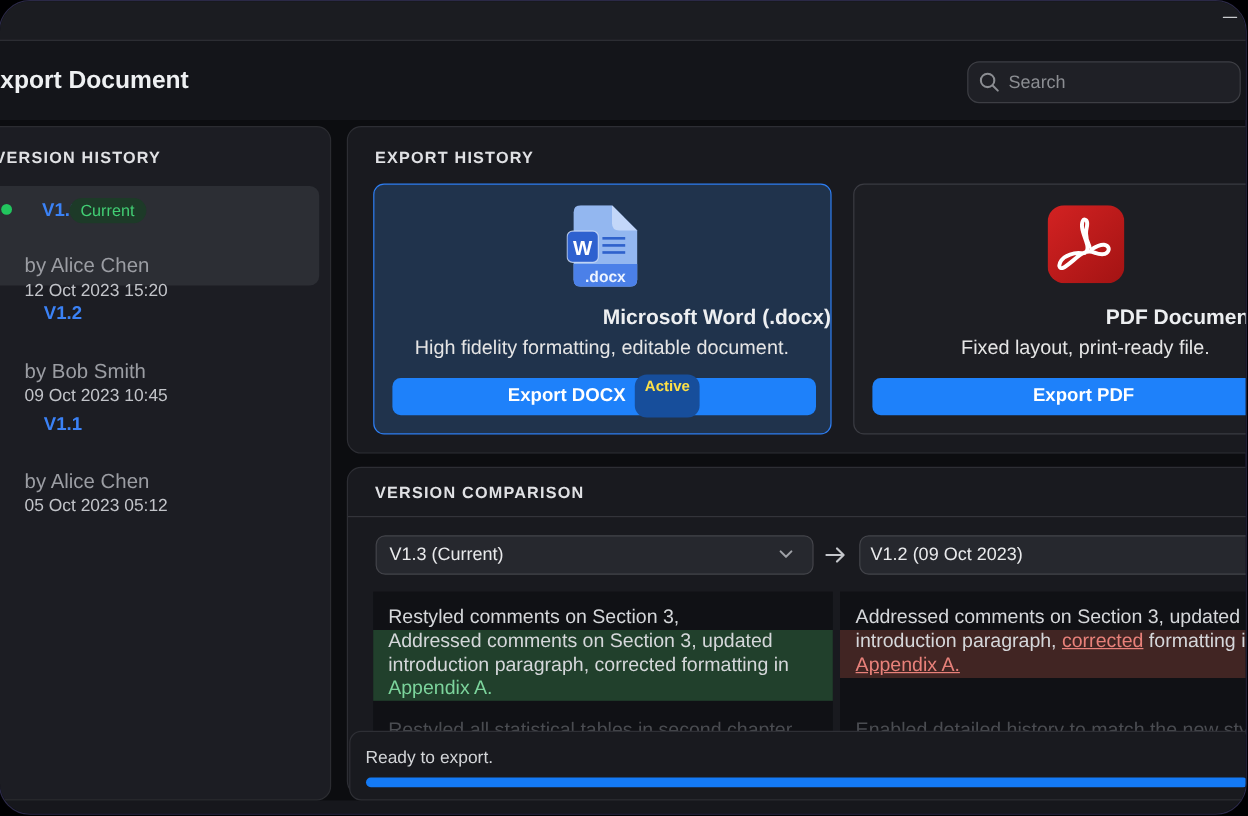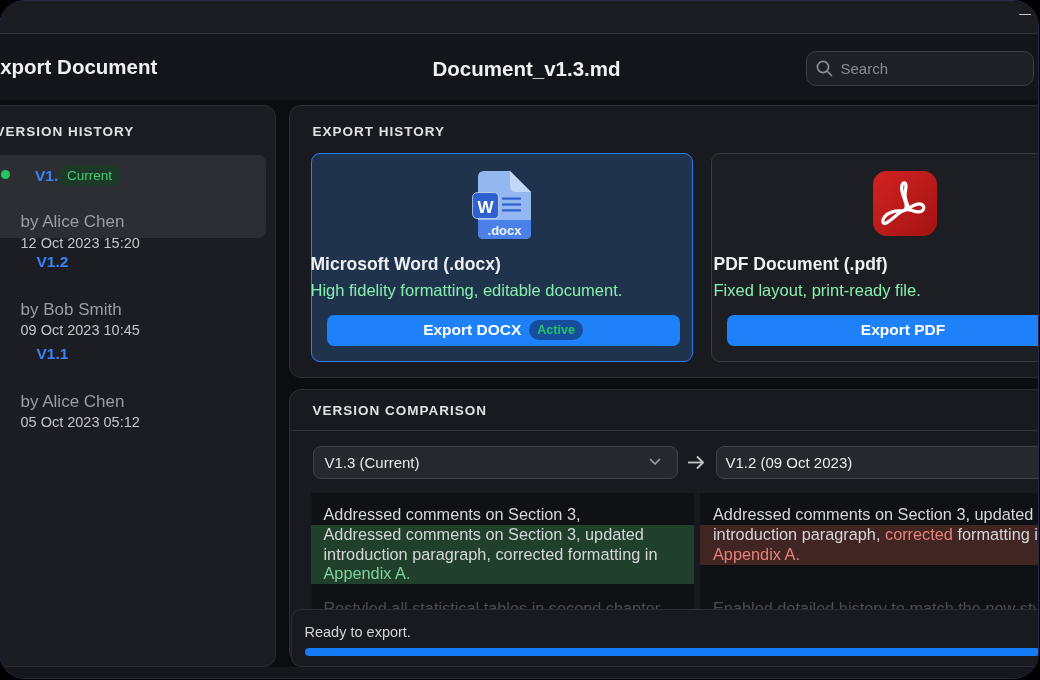--- a/index.html
+++ b/index.html
@@ -22,52 +22,51 @@
   .selitem{left:-20px;top:155.5px;width:286px;height:83px;background:#2c2e34;border-radius:8px;}
   .dot{left:1.5px;top:170.5px;width:9px;height:9px;border-radius:50%;background:#22c55e;}
   .vtitle{font-size:15.5px;font-weight:bold;color:#3b82f6;white-space:nowrap;margin-left:16px;}
   .vdate{font-size:14.5px;color:#c2c4c9;white-space:nowrap;margin-top:44px;}
   .vby{font-size:17px;color:#9b9da3;white-space:nowrap;}
   .pill{left:58px;top:165.5px;width:64px;height:21px;border-radius:11px;background:#1d3a28;
         text-align:center;line-height:21px;font-size:13.5px;color:#42ce74;}
   .exportcard{left:289px;top:105px;width:806px;height:273px;}
   .wordcard{left:311px;top:153px;width:382px;height:209px;background:#20334c;border:1.5px solid #2e7ef2;border-radius:9px;}
   .pdfcard{left:711px;top:153px;width:382px;height:209px;background:#1d1e23;border:1.5px solid #3a3b42;border-radius:9px;}
-  .fmt-title{font-size:17.5px;font-weight:bold;color:#edeff1;text-align:left;white-space:nowrap;}
-  .fmt-sub{font-size:16.5px;color:#86efac;text-align:left;white-space:nowrap;}
+  .fmt-title{font-size:17.5px;font-weight:bold;color:#edeff1;text-align:right;white-space:nowrap;}
+  .fmt-sub{font-size:16.5px;color:#e5e5e5;text-align:center;white-space:nowrap;}
   .bluebtn{height:30.5px;border-radius:7px;background:#1e81fa;color:#ffffff;font-size:15.5px;font-weight:bold;
            display:flex;align-items:center;justify-content:center;white-space:nowrap;}
-  .activepill{display:inline-block;margin-left:8px;padding:0 8px;height:20px;line-height:20px;border-radius:10px;
-              background:#174e9b;font-size:12.5px;font-weight:bold;color:#22c55e;}
+  .activepill{display:inline-block;margin-left:8px;padding:0 8px;height:36px;line-height:20px;border-radius:10px;
+              background:#174e9b;font-size:12.5px;font-weight:bold;color:#fde047;}
   .compcard{left:289px;top:389px;width:806px;height:274px;}
   .divline{left:290px;top:430px;width:804px;height:1px;background:#33343a;}
   .dd{top:446px;width:365px;height:33px;border-radius:8px;background:#26282e;border:1px solid #43444a;
       font-size:15px;color:#e9eaec;line-height:31px;padding-left:11px;white-space:nowrap;}
   .panel{top:493.5px;height:121px;background:#101115;overflow:hidden;}
   .dline{font-size:16.3px;line-height:19.7px;color:#d5d7da;white-space:nowrap;}
   .greenblk{left:311px;top:525.5px;width:383px;height:59.2px;background:#21402c;}
   .redblk{left:700.5px;top:525.5px;width:394.5px;height:39.5px;background:#412523;}
   .gtxt{color:#7cd49c;}
-  .rtxt{color:#e8817a;}
+  .rtxt{color:#e8817a;text-decoration:underline;}
   .dim{color:#4a4c51;}
   .status{left:291px;top:609px;width:804px;height:58px;background:#191a1f;border:1px solid #2e2f35;border-radius:10px;}
   .statustxt{left:305px;top:624px;font-size:14.5px;color:#d3d5d8;}
   .progress{left:305px;top:648.5px;width:735px;height:8px;border-radius:4px;background:#147af5;}
   .botstrip{left:0px;top:667px;width:1040px;height:12px;background:#16171c;}
 </style>
 </head>
 <body>
 <div id="win">
     <div id="cv">
   <div class="abs botstrip"></div>
   <div class="abs titlebar"></div>
   <div class="abs minim"></div>
   <div class="abs header"></div>
   <div class="abs h1">Export Document</div>
-  <div class="abs doctitle">Document_v1.3.md</div>
   <div class="abs search"></div>
   <svg class="abs" style="left:814px;top:58px" width="21" height="21" viewBox="0 0 21 21">
     <circle cx="9" cy="9" r="5.6" fill="none" stroke="#8b8d92" stroke-width="1.7"></circle>
     <line x1="13.2" y1="13.2" x2="17.5" y2="17.5" stroke="#8b8d92" stroke-width="1.7" stroke-linecap="round"></line>
   </svg>
   <div class="abs searchtxt">Search</div>
 
   <div class="abs sidebar"></div>
   <div class="abs seclabel" style="left:-4px;top:124px">VERSION HISTORY</div>
   <div class="abs selitem"></div>
@@ -126,21 +125,21 @@
   </svg>
   <svg class="abs" style="left:686px;top:454px" width="20" height="17" viewBox="0 0 20 17">
     <line x1="2" y1="8.5" x2="17" y2="8.5" stroke="#c4c6ca" stroke-width="1.8"></line>
     <path d="M11.5,3 L17,8.5 L11.5,14" fill="none" stroke="#c4c6ca" stroke-width="1.8" stroke-linecap="round" stroke-linejoin="round"></path>
   </svg>
   <div class="abs dd" style="left:716px;padding-left:9px">V1.2 (09 Oct 2023)</div>
   <div class="abs panel" style="left:311px;width:383px"></div>
   <div class="abs panel" style="left:700.5px;width:394.5px"></div>
   <div class="abs greenblk"></div>
   <div class="abs redblk"></div>
-  <div class="abs dline" style="left:324px;top:505.5px">Addressed comments on Section 3,</div>
+  <div class="abs dline" style="left:324px;top:505.5px">Restyled comments on Section 3,</div>
   <div class="abs dline" style="left:324px;top:525.5px">Addressed comments on Section 3, updated<br>introduction paragraph, corrected formatting in<br><span class="gtxt">Appendix A.</span></div>
   <div class="abs dline dim" style="left:324px;top:599.5px">Restyled all statistical tables in second chapter</div>
   <div class="abs dline" style="left:713.5px;top:505.5px">Addressed comments on Section 3, updated</div>
   <div class="abs dline" style="left:713.5px;top:525.5px">introduction paragraph, <span class="rtxt">corrected</span> formatting in<br><span class="rtxt">Appendix A.</span></div>
   <div class="abs dline dim" style="left:713.5px;top:599.5px">Enabled detailed history to match the new style</div>
 
   <div class="abs status"></div>
   <div class="abs statustxt">Ready to export.</div>
   <div class="abs progress"></div>
 </div>

